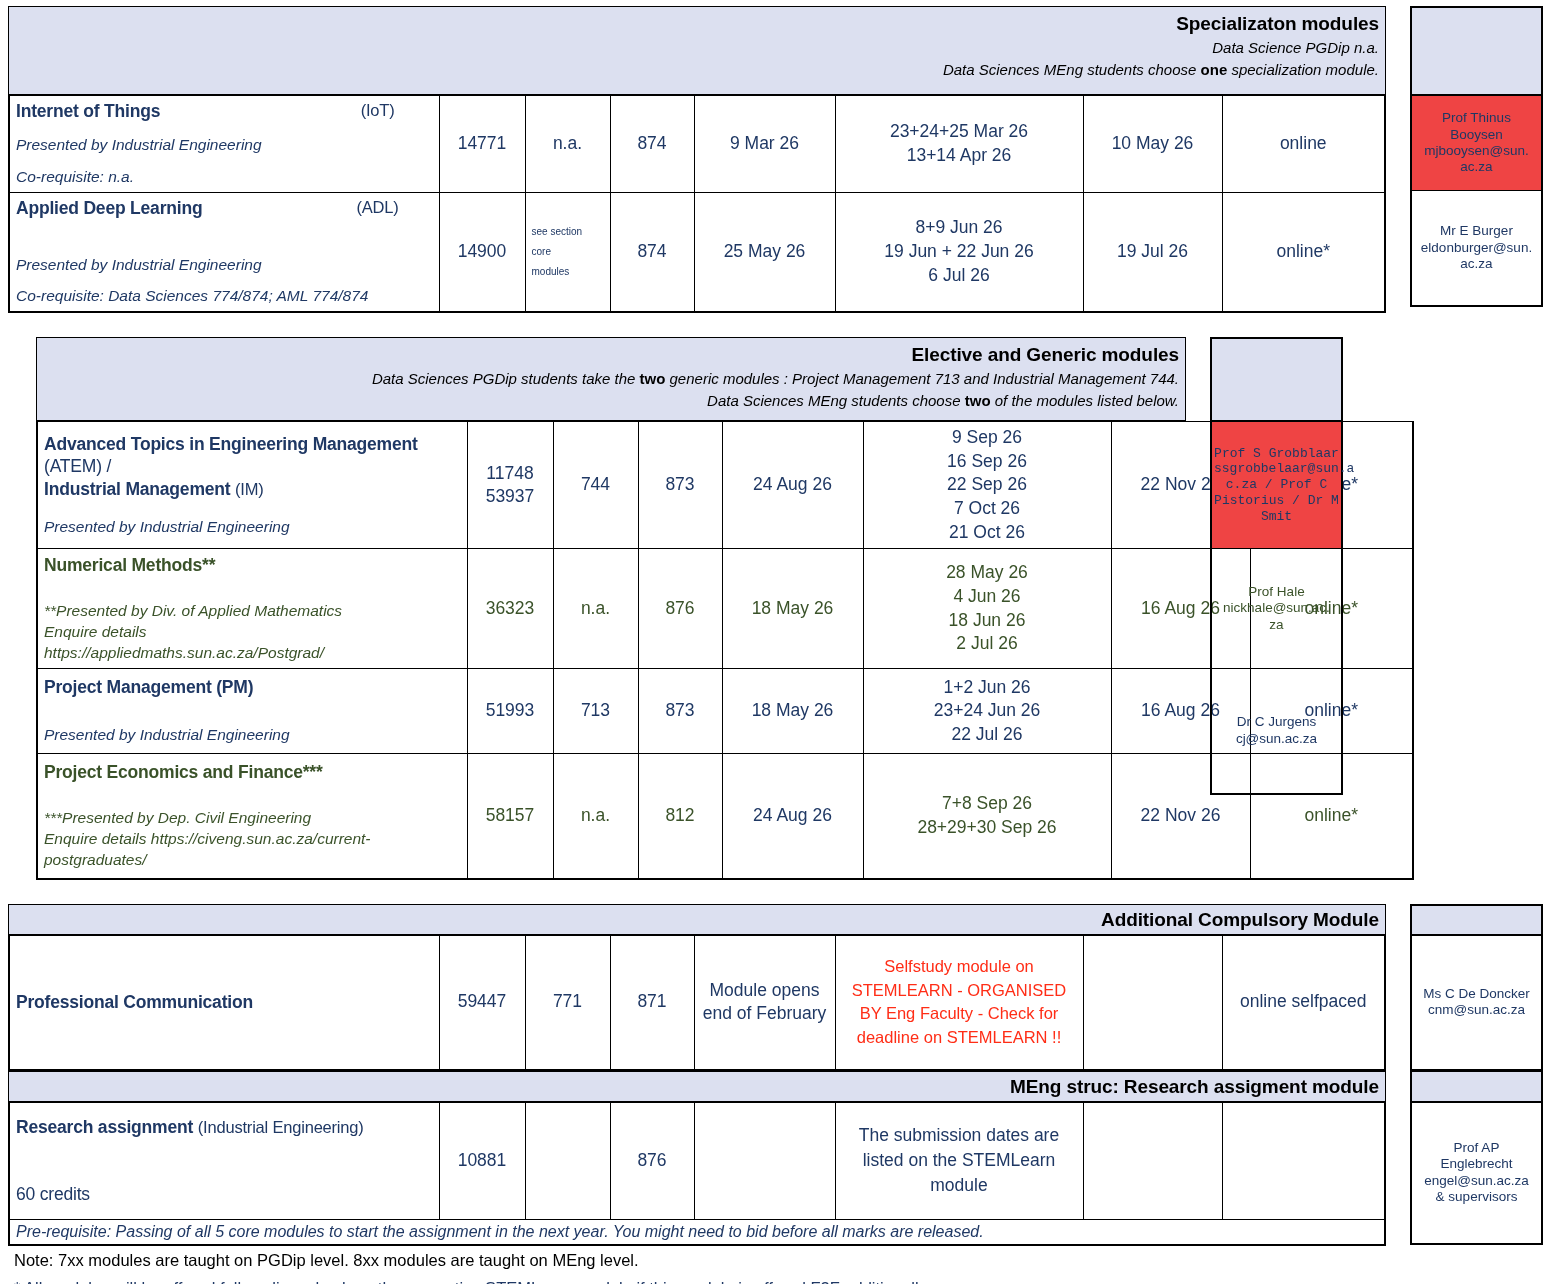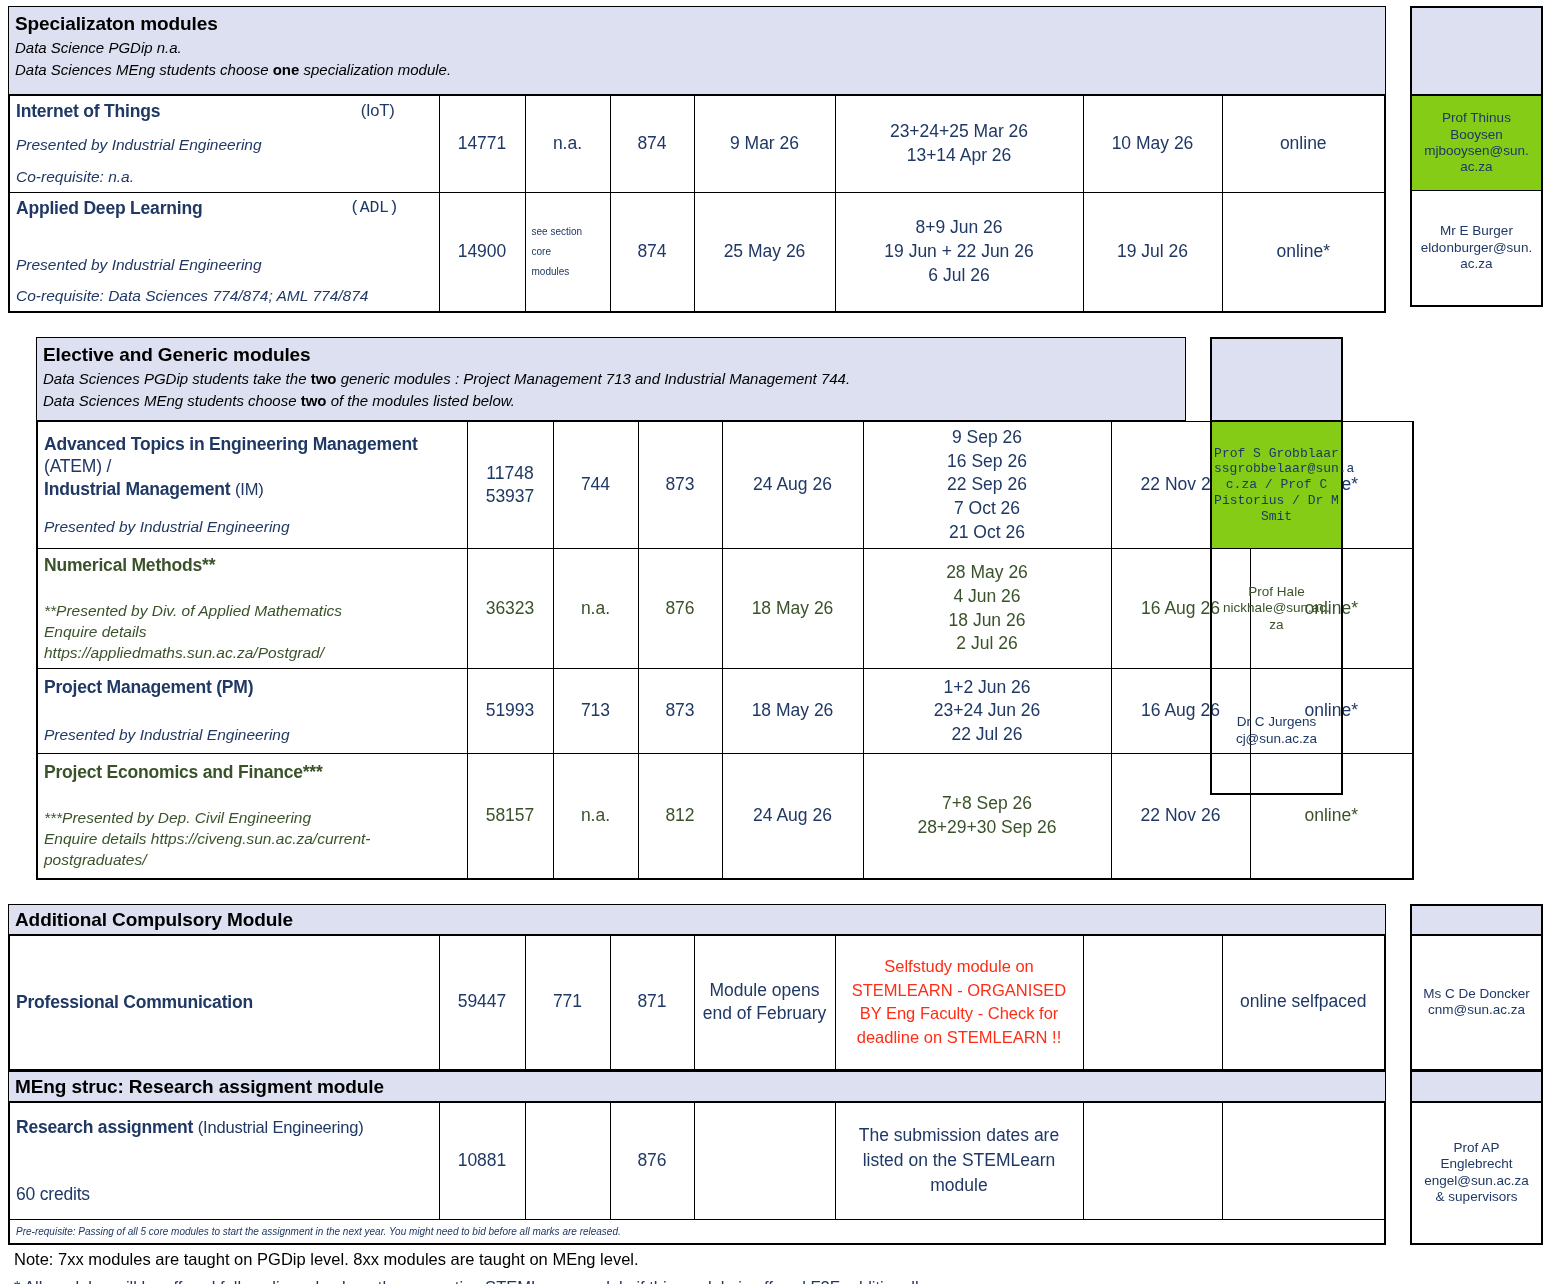--- a/index.html
+++ b/index.html
@@ -66,20 +66,21 @@
   col.c-dates { width: 248px; }
   col.c-date2 { width: 139px; }
   col.c-mode { width: 163px; }
 
   
   .sec-bar {
     background: #DCE0F0;
     border: 1px solid #000;
     padding: 4px 6px 5px 6px;
     box-sizing: border-box;
+    text-align: right;
   }
   .sec-title {
     font-weight: bold;
     font-size: 19px;
     color: #000;
     line-height: 1.35;
     letter-spacing: -0.1px;
   }
   .sec-sub {
     font-style: italic;
@@ -121,34 +122,34 @@
   }
   .ctr-sm {
     text-align: left;
     font-size: 10px;
     line-height: 2.0;
     padding-left: 6px !important;
   }
   .green { color: #3A5229; }
   .red { color: #FF2D16; }
   .blue { color: #1F3864; }
-  .bg-green { background: #84cc16; }
+  .bg-green { background: #ef4444; }
 
   .gap { height: 24px; }
 
   .note {
     font-size: 16.5px;
     color: #000;
     padding: 3px 0 0 6px;
     line-height: 1.45;
   }
   .note-blue { color: #1F3864; padding-top: 4px; }
   .prereq {
     font-style: italic;
-    font-size: 10px;
+    font-size: 16px;
     line-height: 1.3;
     color: #1F3864;
   }
   .tall-line { line-height: 1.45; }
 </style>
 </head>
 <body>
 
 <div class="page">
 
@@ -188,21 +189,21 @@
             <div>23+24+25 Mar 26</div>
             <div>13+14 Apr 26</div>
           </td>
           <td class="ctr">10 May 26</td>
           <td class="ctr">online</td>
         </tr>
         <tr style="height:115px;">
           <td class="name-cell">
             <div class="mod-name">
               <span>Applied Deep Learning</span>
-              <span class="mod-abbr" style="float:right; padding-right:34px;font-family:Liberation Mono, monospace;">(ADL)</span>
+              <span class="mod-abbr" style="float:right; padding-right:34px;">(ADL)</span>
             </div>
             <div class="mod-sub" style="margin-top:36px;">Presented by Industrial Engineering</div>
             <div class="mod-sub" style="margin-top:10px;">Co-requisite: Data Sciences 774/874; AML 774/874</div>
           </td>
           <td class="ctr">14900</td>
           <td class="ctr-sm">
             <div>see section</div>
             <div>core</div>
             <div>modules</div>
           </td>

